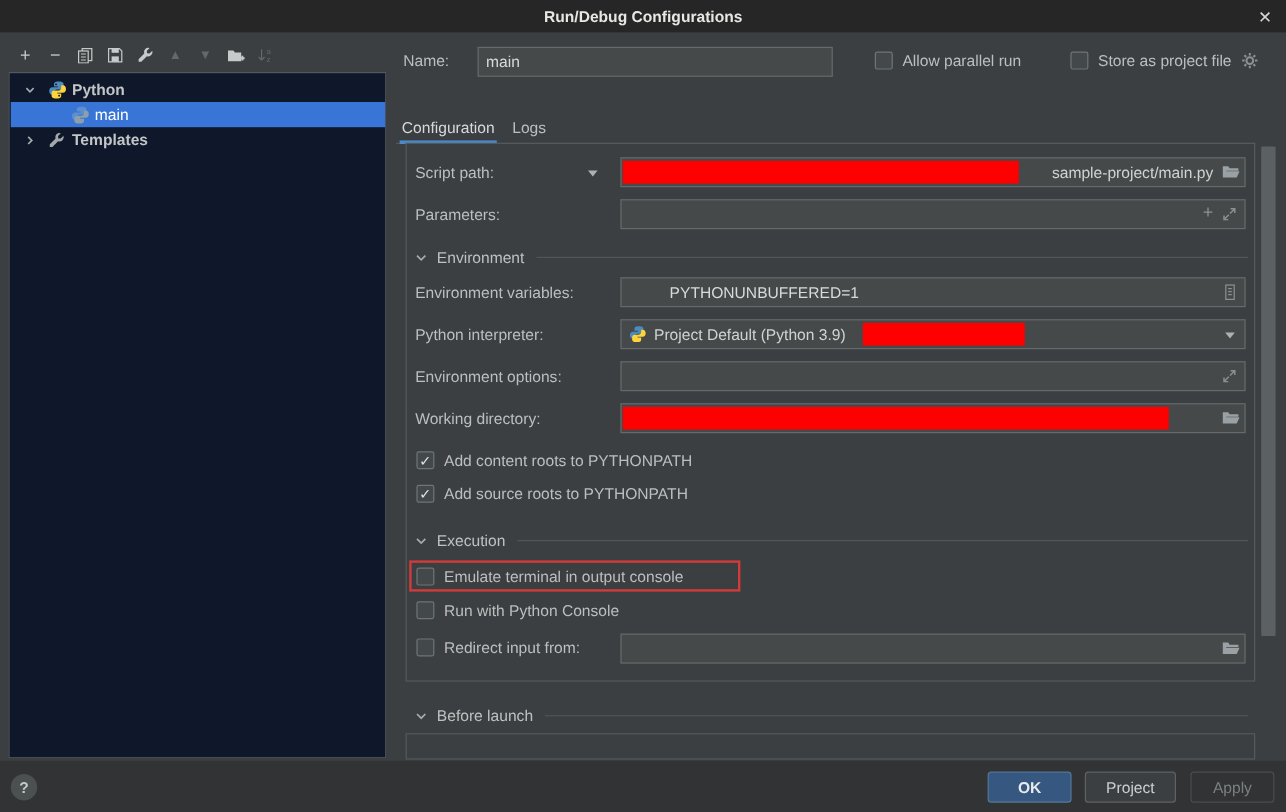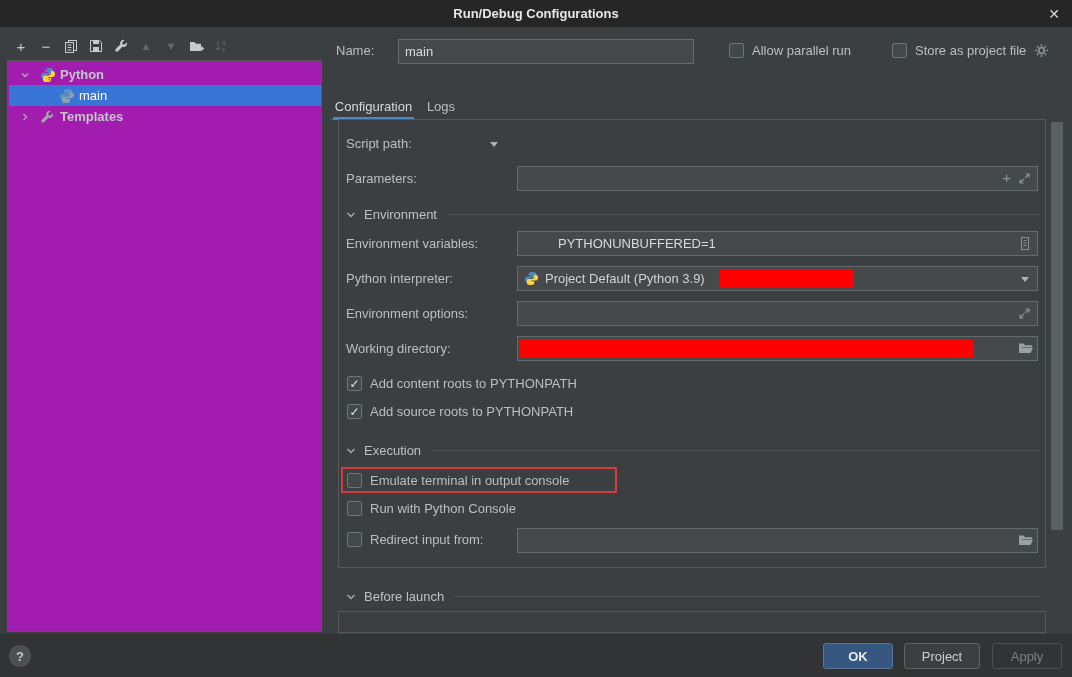--- a/index.html
+++ b/index.html
@@ -12,21 +12,21 @@
   .close-btn{position:absolute;right:12px;top:0;height:27px;display:flex;align-items:center;
              color:#d4d6d7;font-size:14px;cursor:default;}
   
   .lt-toolbar{position:absolute;left:12px;top:37px;display:flex;gap:7px;}
   .tb-icon{width:18px;height:18px;display:flex;align-items:center;justify-content:center;
            color:#c7cacb;font-size:15px;}
   .tb-icon.disabled{color:#63686a;}
   .tb-icon svg{display:block;}
   
   .tree-panel{position:absolute;left:7px;top:60px;width:315px;height:572px;
-              border:1px solid #55595b;background:#a21caf;box-sizing:border-box;}
+              border:1px solid #55595b;background:#0f172a;box-sizing:border-box;}
   .tree-row{position:absolute;left:1px;width:312px;height:21px;display:flex;align-items:center;}
   .tree-row.selected{background:#3875d6;color:#fff;}
   .tree-chev{width:12px;margin-left:11px;display:flex;align-items:center;}
   .tree-ic{width:16px;height:16px;margin-left:8px;}
   .tree-ic.dim{opacity:.55;}
   .tree-lbl{margin-left:4px;font-weight:bold;color:#c3c6c7;}
   .tree-row.selected .tree-lbl{color:#ffffff;font-weight:normal;}
   
   .lbl{position:absolute;color:#bcbebf;}
   .input{position:absolute;height:25px;box-sizing:border-box;background:#45494a;
@@ -193,20 +193,28 @@
     <span>Logs</span>
   </div>
   <div class="tabline"></div>
   <div class="tab-underline"></div>
 
   <div class="pane"></div>
   <div class="vscroll"></div>
 
   <span class="lbl" style="left:346px;top:136px;">Script path:</span>
   <span class="dd-arrow" style="position:absolute;left:490px;top:142px;"></span>
+  <div class="input" style="left:517px;top:131px;width:521px;">
+    <span class="redact" style="left:1px;width:330px;"></span>
+    <span class="val-right">sample-project/main.py</span>
+    <svg class="field-icon" style="right:4px;top:5px;position:absolute;" width="15" height="13" viewBox="0 0 15 13">
+        <path d="M1 1.5h4.5l1.2 1.7H14v2H4L1.8 11H1z" fill="#9aa1a4"></path>
+        <path d="M2.2 5.8H15L12.6 11H1.9z" fill="#9aa1a4"></path>
+      </svg>
+  </div>
 
   <span class="lbl" style="left:346px;top:171px;">Parameters:</span>
   <div class="input" style="left:517px;top:166px;width:521px;">
     <span></span>
     <span style="position:absolute;right:26px;top:2px;color:#8b9193;font-size:15px;">+</span>
     <svg style="position:absolute;right:6px;top:5px;" width="13" height="13" viewBox="0 0 13 13">
         <path d="M7.5 2h3.5v3.5M11 2 7 6M5.5 11H2V7.5M2 11l4-4" stroke="#8b9193" stroke-width="1.2" fill="none"></path>
       </svg>
   </div>
 

